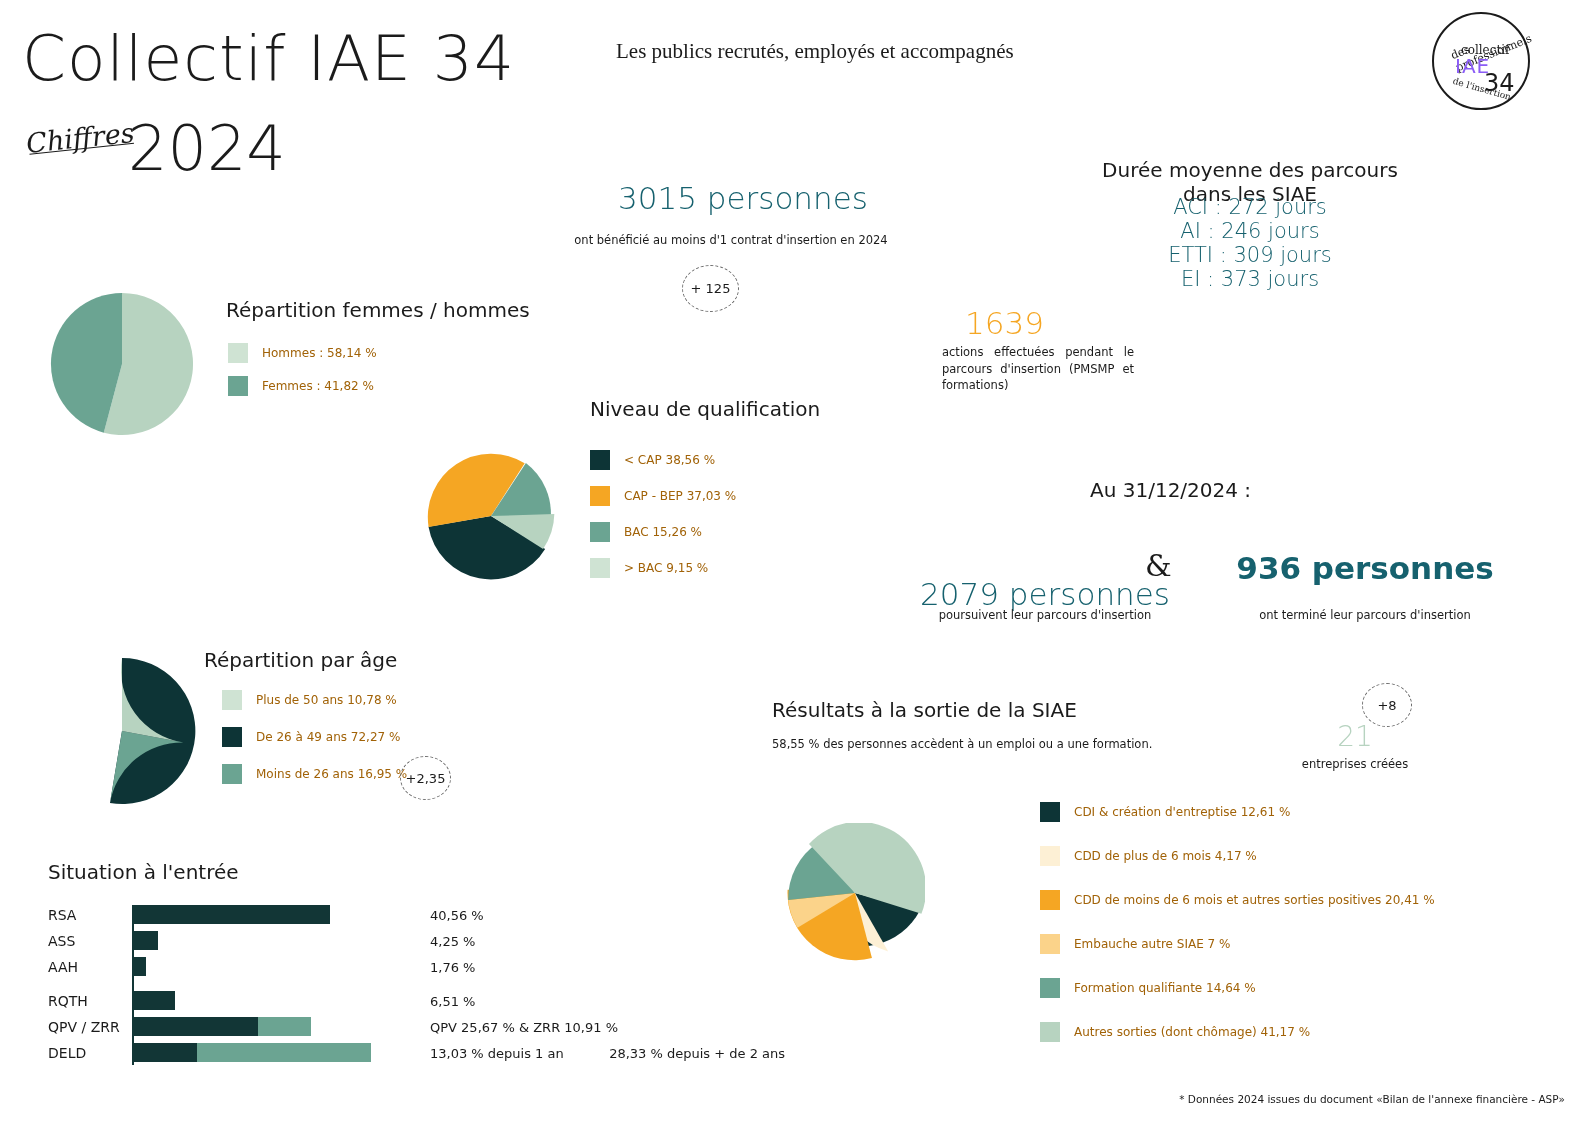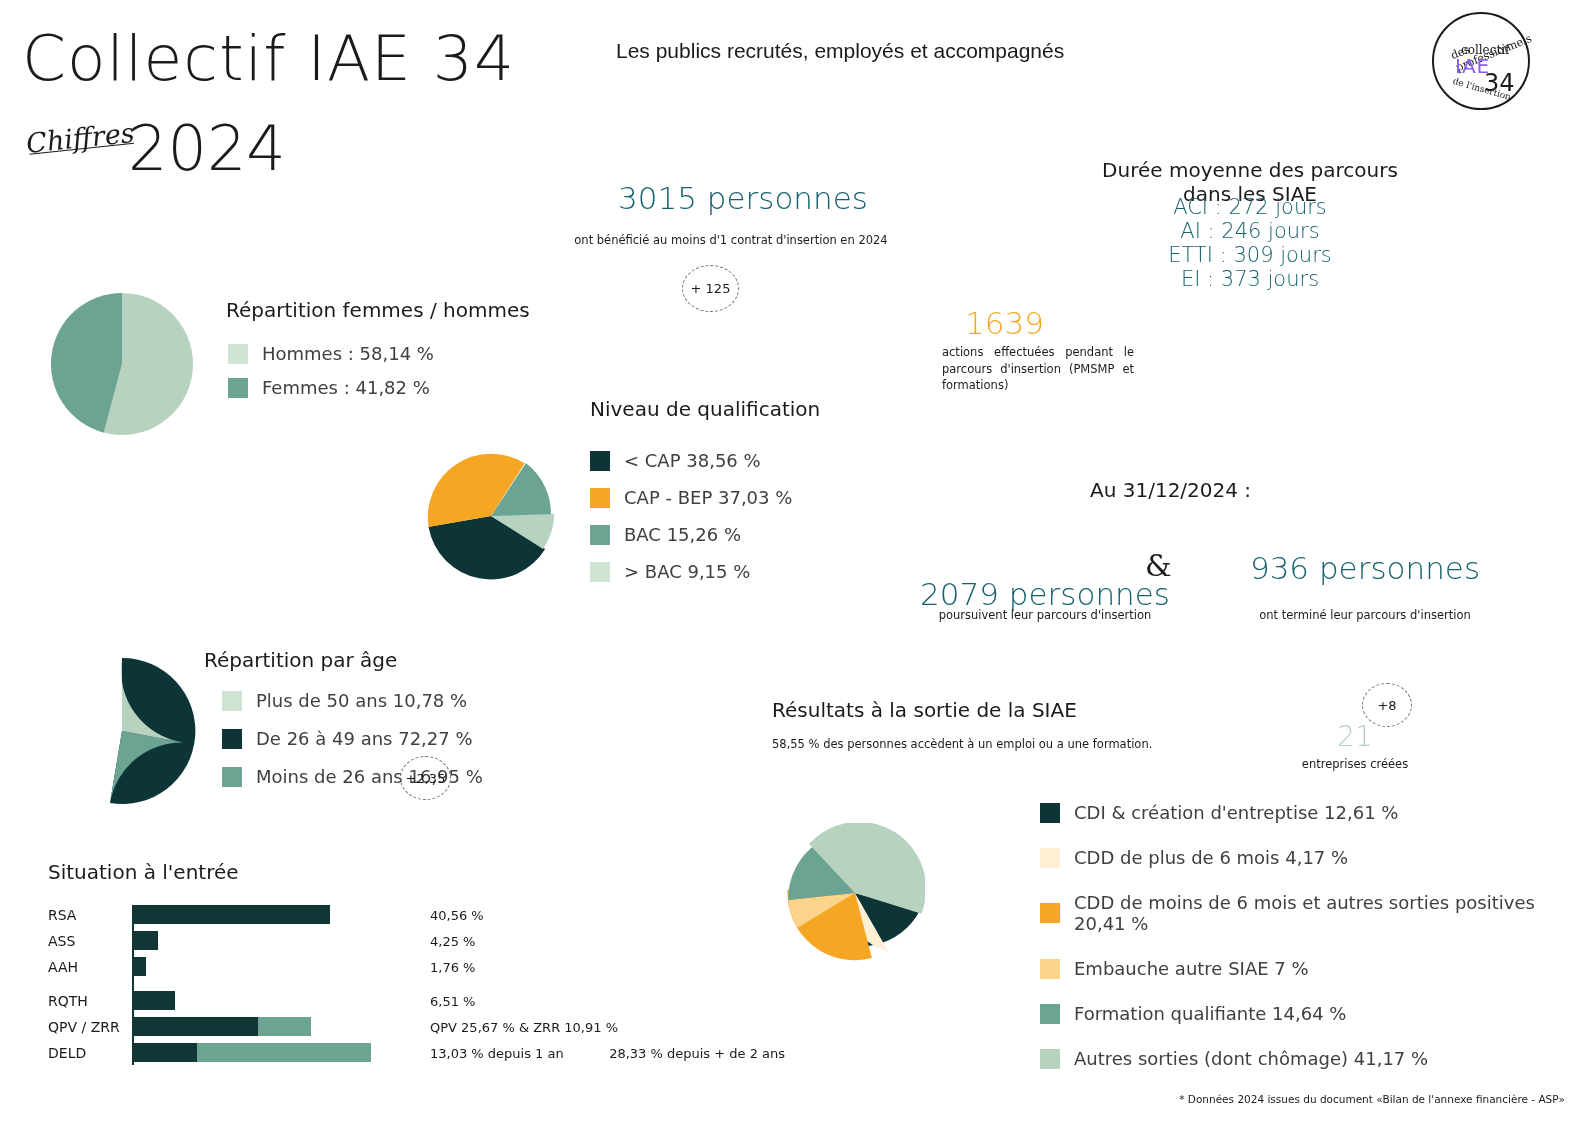--- a/index.html
+++ b/index.html
@@ -22,38 +22,38 @@
   #title-chiffres{
     left:28px;top:128px;font-size:27px;color:#1b1b1b;
     font-family:"DejaVu Serif", serif;font-style:italic;
     transform:rotate(-6deg);transform-origin:left bottom;
   }
   #title-chiffres::after{
     content:"";position:absolute;left:2px;right:2px;bottom:4px;height:1px;background:#1b1b1b;
   }
   #header-sub{
     left:616px;top:36px;font-size:21px;line-height:1.45;color:#1b1b1b;font-weight:400;
-    font-family:Liberation Sans, sans-serif;
+    font-family:Liberation Serif, serif;
   }
   
   #logo{
     left:1432px;top:12px;width:94px;height:94px;border-radius:50%;
     border:2px solid #1b1b1b;
   }
   #logo .lg1{position:absolute;left:17px;top:20px;font-size:11px;color:#1b1b1b;transform:rotate(-22deg);font-family:"DejaVu Serif",serif;}
   #logo .lg2{position:absolute;left:27px;top:29px;font-size:12px;color:#1b1b1b;font-family:"DejaVu Serif",serif;}
   #logo .lg3{position:absolute;left:21px;top:40px;font-size:20px;letter-spacing:1px;color:#8b5cf6;font-family:"DejaVu Sans",sans-serif;}
   #logo .lg4{position:absolute;left:50px;top:55px;font-size:24px;color:#1b1b1b;font-family:"DejaVu Sans",sans-serif;}
   #logo .lg5{position:absolute;left:18px;top:70px;font-size:9px;color:#1b1b1b;transform:rotate(16deg);font-family:"DejaVu Serif",serif;}
 
   
   .sec-title{font-size:20px;color:#1b1b1b;font-family:"DejaVu Sans", sans-serif;font-weight:400;}
   .legend-row{display:flex;align-items:center;margin-bottom:13px;}
   .swatch{width:20px;height:20px;margin-right:14px;flex:0 0 auto;}
-  .legend-label{font-size:18px;color:#404040;font-family:"DejaVu Sans", sans-serif;}
+  .legend-label{font-size:12px;color:#a16207;font-family:"DejaVu Sans", sans-serif;}
   .small-note{font-size:11.5px;color:#1b1b1b;font-family:"DejaVu Sans", sans-serif;}
 
   .big-teal{font-size:31px;color:#16616e;font-family:"DejaVu Sans", sans-serif;font-weight:300;}
   .big-orange{font-size:31px;color:#f5a623;font-family:"DejaVu Sans", sans-serif;font-weight:300;}
 
   .circle-badge{
     border:1px dashed #6a6a6a;border-radius:50%;
     display:flex;align-items:center;justify-content:center;
     font-size:13px;color:#1b1b1b;font-family:"DejaVu Sans", sans-serif;
   }
@@ -100,21 +100,21 @@
   <div class="duree-line">ACI : 272 jours</div>
   <div class="duree-line">AI : 246 jours</div>
   <div class="duree-line">ETTI : 309 jours</div>
   <div class="duree-line">EI : 373 jours</div>
 </div>
 
 <div class="abs sec-title" style="left:1090px;top:478px;">Au 31/12/2024 :</div>
 <div class="abs big-teal" style="left:890px;top:550px;width:310px;text-align:center;margin-top:26px;">2079 personnes</div>
 <div class="abs small-note" style="left:890px;top:608px;width:310px;text-align:center;">poursuivent leur parcours d'insertion</div>
 <div class="abs" style="left:1145px;top:548px;font-size:30px;color:#1b1b1b;font-family:'DejaVu Serif',serif;">&amp;</div>
-<div class="abs big-teal" style="left:1210px;top:550px;width:310px;text-align:center;">936 personnes</div>
+<div class="abs big-teal" style="left:1210px;top:550px;width:310px;text-align:center;font-weight:bold;">936 personnes</div>
 <div class="abs small-note" style="left:1210px;top:608px;width:310px;text-align:center;">ont terminé leur parcours d'insertion</div>
 
 <div class="abs circle-badge" style="left:1362px;top:683px;width:48px;height:42px;">+8</div>
 <div class="abs" style="left:1280px;top:720px;width:150px;text-align:center;font-size:28px;color:#b7d3c0;font-family:'DejaVu Sans',sans-serif;font-weight:300;">21</div>
 <div class="abs small-note" style="left:1272px;top:757px;width:166px;text-align:center;">entreprises créées</div>
 
 <div class="abs" style="left:48px;top:290px;width:148px;height:148px;">
   <svg viewBox="0 0 100 100" width="148" height="148">
 
     <path d="M50,50 L50,2 A48,48 0 1,1 37.7,96.4 Z" fill="#b7d3c0"></path>

